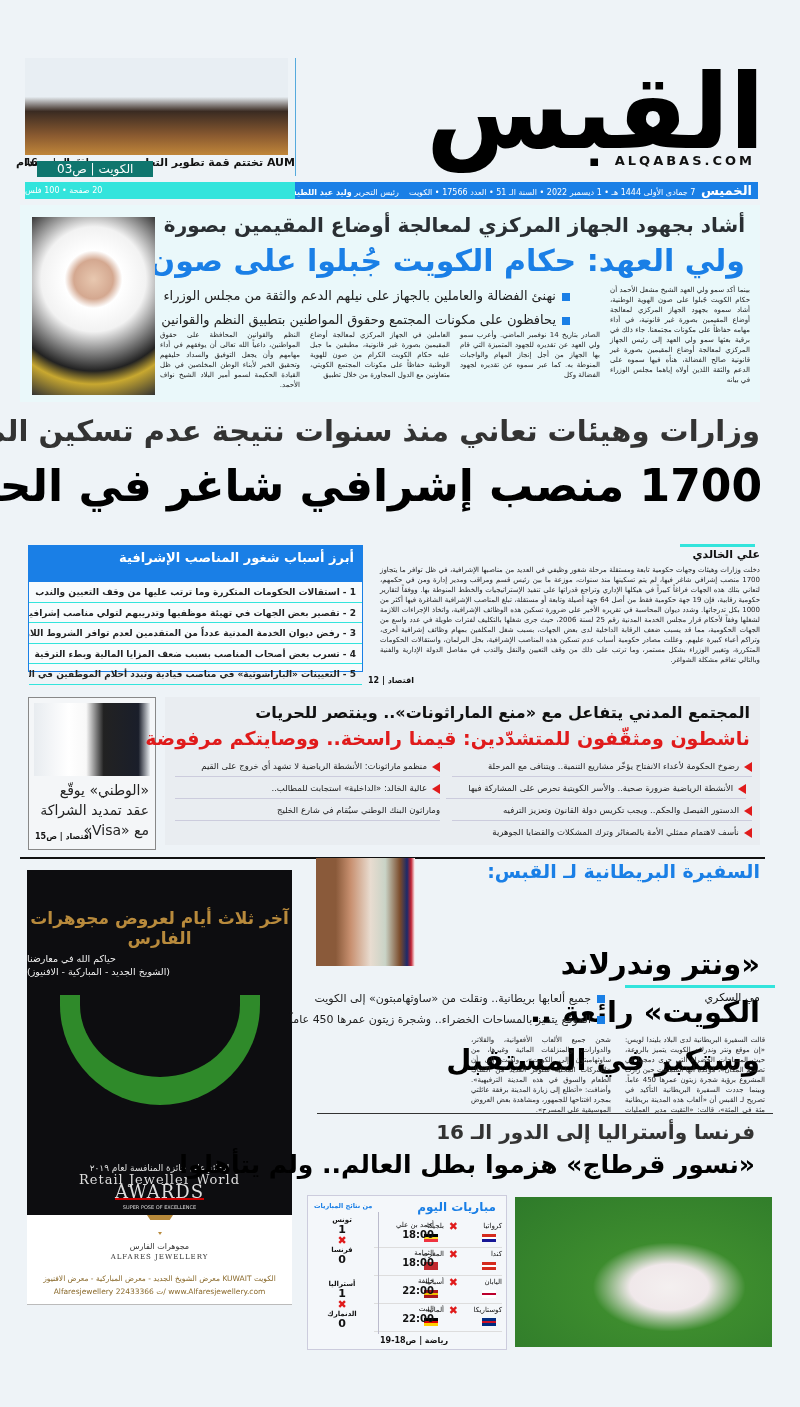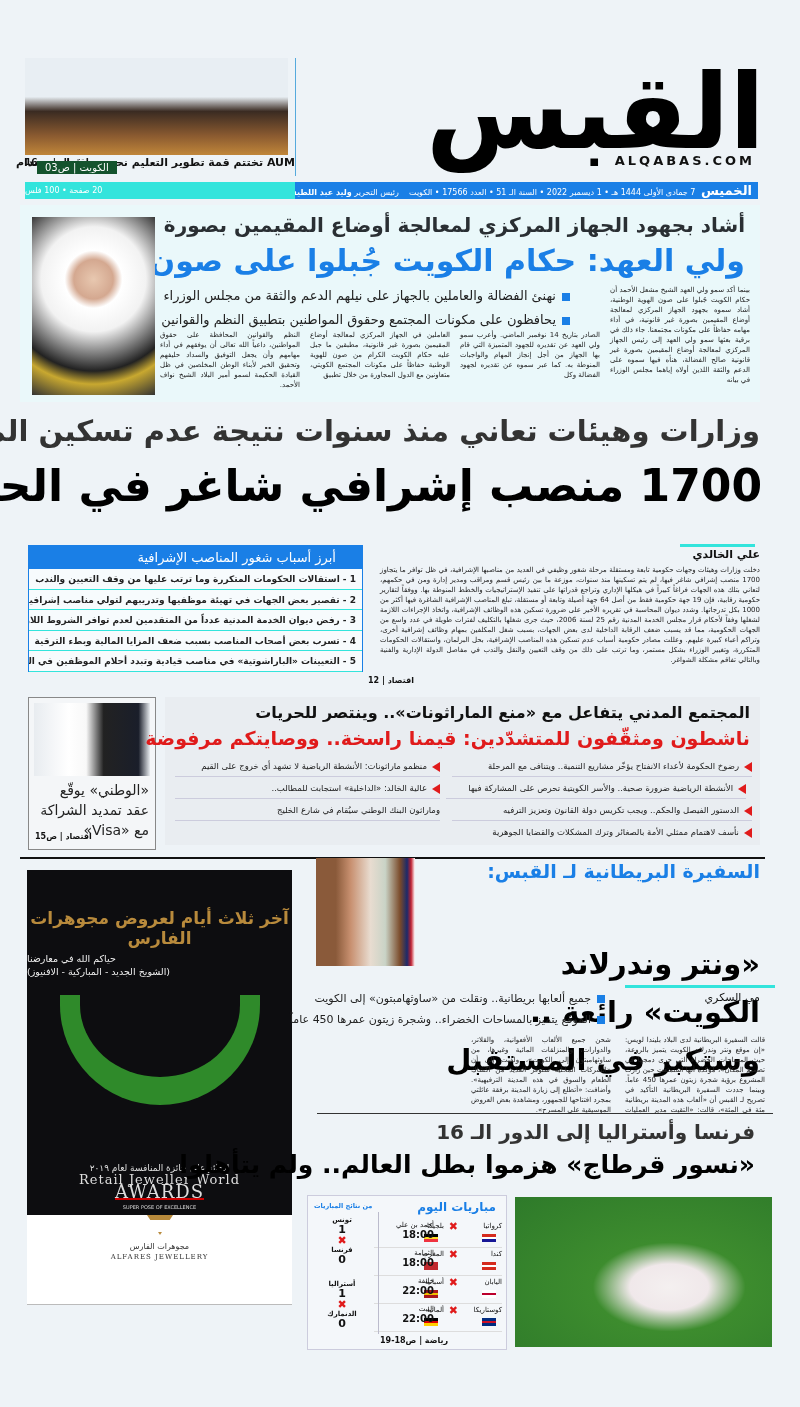--- a/index.html
+++ b/index.html
@@ -28,32 +28,32 @@
 #s1-title{right:15px;top:38px;font-weight:900;font-size:30px;color:#1a7fe6;white-space:nowrap}
 #s1-bul1{right:190px;top:83px;font-size:13px;white-space:nowrap;color:#222}
 #s1-bul2{right:190px;top:107px;font-size:13px;white-space:nowrap;color:#222}
 #s1-photo{left:12px;top:12px;width:123px;height:178px;background:radial-gradient(circle at 50% 35%,#e8c8b0 0,#d4a890 15%,#fff 22%,#f2f2f2 40%,#222 70%,#c8a830 80%,#333 100%)}
 .s1col{position:absolute;width:140px;top:95px}
 
 #main-kicker{right:40px;top:414px;font-weight:bold;font-size:29px;color:#333;white-space:nowrap}
 #main-title{right:38px;top:460px;font-weight:900;font-size:44px;color:#000;white-space:nowrap}
 
 #reasons{left:28px;top:545px;width:335px;height:127px;border:1px solid #1a7fe6;background:#f7fbfd}
-#reasons-h{height:23px;background:#1a7fe6;color:#fff;font-weight:normal;font-size:13px;line-height:23px;padding-right:26px}
+#reasons-h{height:36px;background:#1a7fe6;color:#fff;font-weight:bold;font-size:13px;line-height:23px;padding-right:8px}
 .rs{font-size:9px;font-weight:bold;height:20.5px;line-height:20px;padding-right:6px;border-bottom:1px solid #33e4dc;white-space:nowrap;overflow:hidden;color:#222}
 #by1{right:40px;top:548px;font-size:11px;font-weight:bold}
 #by1-line{left:680px;top:544px;width:75px;height:3px;background:#33e4dc}
 #s2-body{left:380px;top:565px;width:380px}
 #s2-sec{left:368px;top:676px;font-size:8px;font-weight:bold}
 
 #civil{left:165px;top:697px;width:595px;height:148px;background:#e9edf1}
 #c-kicker{right:10px;top:6px;font-weight:bold;font-size:16px;color:#111;white-space:nowrap}
 #c-title{right:10px;top:30px;font-weight:900;font-size:19px;color:#e01b1b;white-space:nowrap}
 .cb{position:absolute;font-size:8.5px;height:22px;line-height:22px;white-space:nowrap;border-bottom:1px solid #ccd;color:#222}
-#c-sec{left:37px;top:161px;background:#14532d;color:#fff;font-size:10px;padding:1px 8px}
+#c-sec{left:37px;top:161px;background:#0f766e;color:#fff;font-size:12px;padding:1px 20px}
 
 #visa{left:28px;top:697px;width:128px;height:153px;border:1px solid #888;background:#f4f6f8}
 #visa-photo{left:5px;top:5px;width:116px;height:73px;background:linear-gradient(90deg,#e8ecf0 0,#fff 30%,#f8f8f8 45%,#222 60%,#1a1e2a 90%,#e8ecf0 100%)}
 #visa-text{right:6px;top:82px;font-size:14px;line-height:20px;text-align:right;color:#222;width:116px}
 #visa-sec{left:6px;top:134px;font-size:8px;font-weight:bold}
 
 #divider{left:20px;top:857px;width:745px;height:2px;background:#111}
 
 #ad{left:27px;top:870px;width:265px;height:345px;background:#0d0d10}
 #ad-t1{right:0;left:0;top:38px;text-align:center;color:#b88a3c;font-size:17px;font-weight:bold;line-height:20px}
@@ -176,20 +176,24 @@
     <div class="big" style="font-size:18px;border-bottom:2px solid #c00;display:inline-block">AWARDS</div>
     <div style="font-size:5px">SUPER POSE OF EXCELLENCE</div>
   </div>
 </div>
 <div class="abs" id="ad-foot">
   <div class="abs" id="ad-diamond"></div>
   <div class="abs" id="ad-brand">
     <div>مجوهرات الفارس</div>
     <div class="en">ALFARES JEWELLERY</div>
   </div>
+  <div class="abs" id="ad-addr">
+    <div>الكويت KUWAIT  معرض الشويخ الجديد - معرض المباركية - معرض الافنيوز</div>
+    <div style="direction:ltr">Alfaresjewellery  22433366 ت/  www.Alfaresjewellery.com</div>
+  </div>
 </div>
 
 <div class="abs photo" id="amb-photo"></div>
 <div class="abs" id="amb-kicker">السفيرة البريطانية لـ القبس:</div>
 <div class="abs" id="amb-title">«ونتر وندرلاند الكويت» رائعة .. وستكبر في المستقبل</div>
 <div class="abs" id="amb-by-line"></div>
 <div class="abs" id="amb-by">مي السكري</div>
 <div class="abs" id="amb-b1"><span class="sq"></span><span>جميع ألعابها بريطانية.. ونقلت من «ساوثهامبتون» إلى الكويت</span></div>
 <div class="abs" id="amb-b2"><span class="sq"></span><span>الموقع يتميز بالمساحات الخضراء.. وشجرة زيتون عمرها 450 عاماً</span></div>
 <div class="abs txt" id="amb-body" style="height:78px;overflow:hidden">

